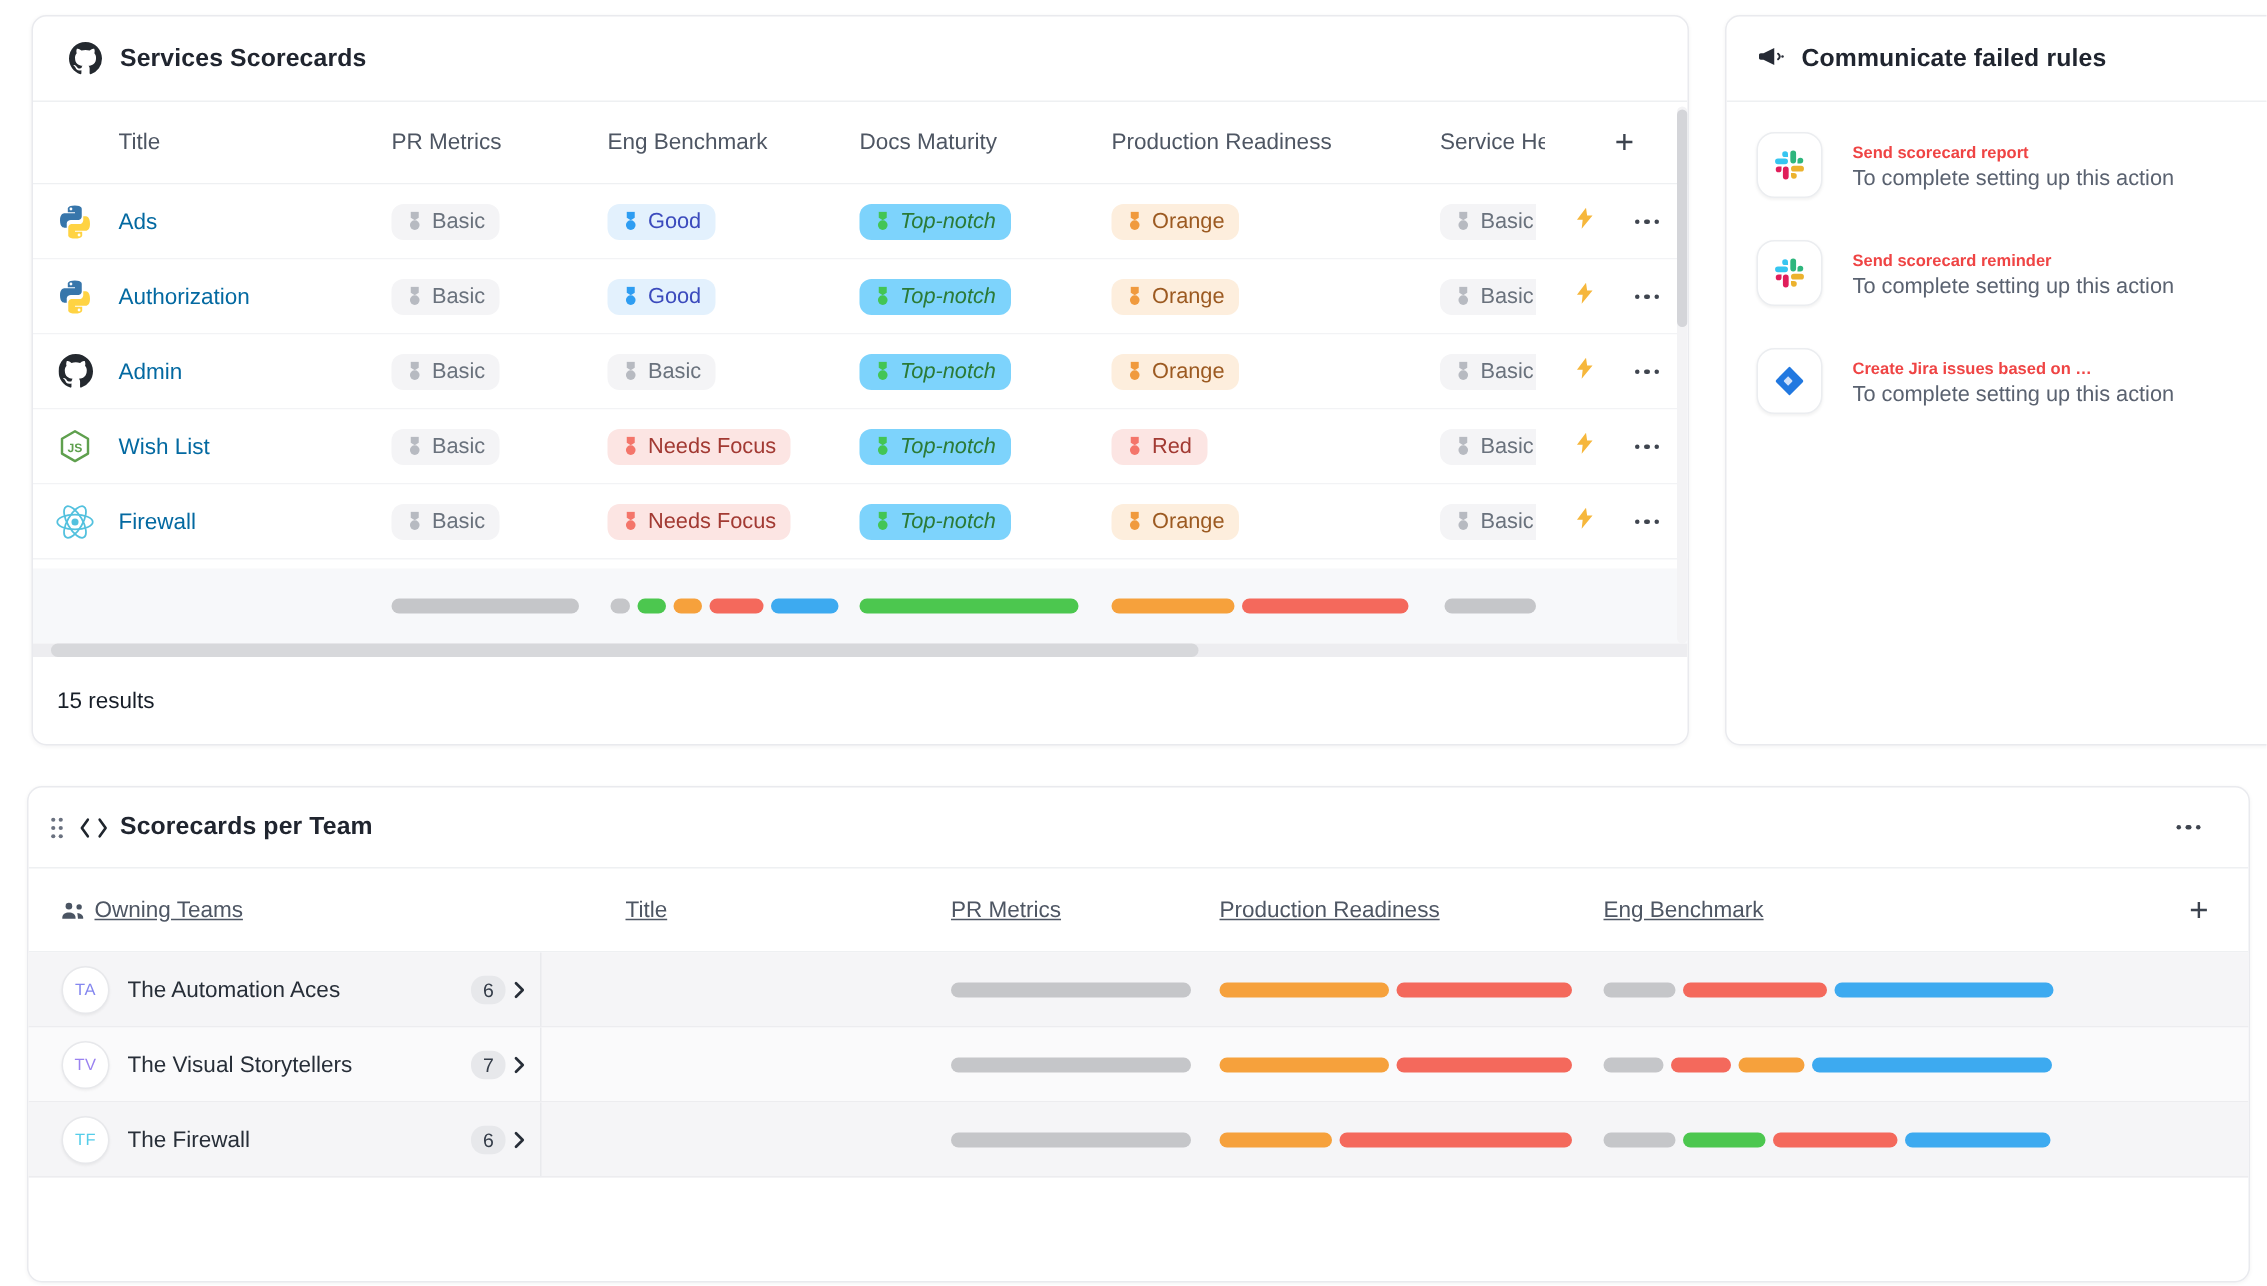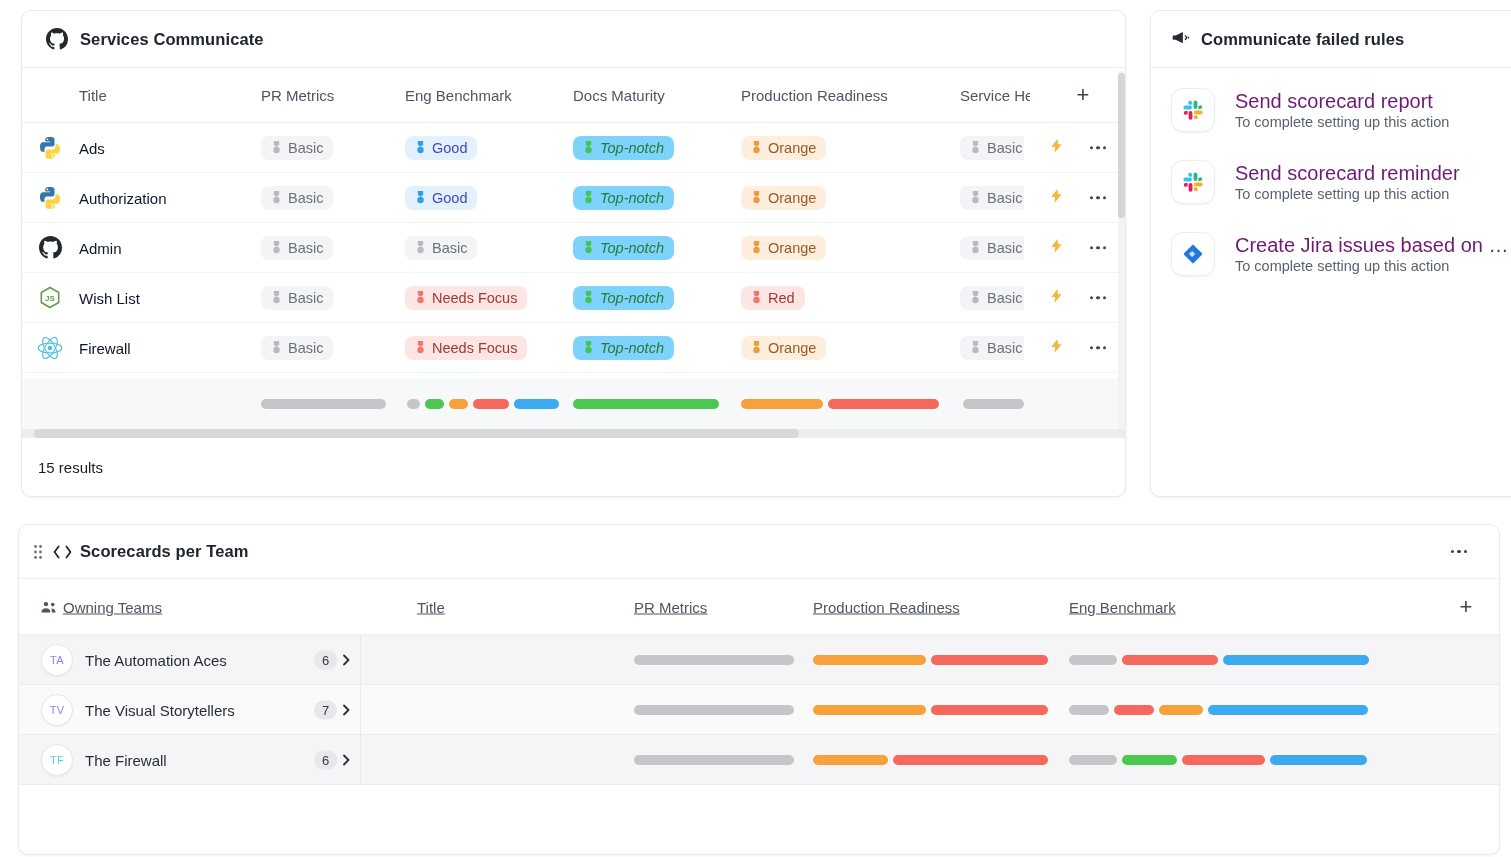--- a/index.html
+++ b/index.html
@@ -26,21 +26,21 @@
   .h-title { left:57px; }
   .h-pr { left:239px; }
   .h-eng { left:383px; }
   .h-docs { left:551px; }
   .h-prod { left:719px; }
   .h-service { left:938px; width:70px; overflow:hidden; }
   .add-col { position:absolute; top:50%; transform:translateY(-50%); left:1046px; width:30px; height:30px;
              border:none; background:transparent; font-size:22px; font-weight:300; color:#3c434e; cursor:pointer; line-height:28px; }
   .trow { position:relative; height:50px; border-bottom:1px solid #f2f3f5; background:#fff; }
   .row-icon { position:absolute; left:15px; top:50%; transform:translateY(-50%); width:26px; height:26px; display:flex; align-items:center; justify-content:center; }
-  .row-link { position:absolute; left:57px; top:50%; transform:translateY(-50%); font-size:15px; color:#0f172a; text-decoration:none; }
+  .row-link { position:absolute; left:57px; top:50%; transform:translateY(-50%); font-size:15px; color:#0369a1; text-decoration:none; }
   .bcell { position:absolute; top:50%; transform:translateY(-50%); display:flex; align-items:center; }
   .c-pr { left:239px; } .c-eng { left:383px; } .c-docs { left:551px; } .c-prod { left:719px; }
   .c-service { left:938px; width:64px; overflow:hidden; }
   .badge { display:inline-flex; align-items:center; gap:6px; padding:4px 10px; border-radius:8px; font-size:14.5px; white-space:nowrap; }
   .badge svg { flex:0 0 auto; }
   .b-basic { background:#f4f4f6; color:#6a727d; }
   .b-basic .medal { color:#b7bac1; }
   .b-good { background:#e3f1fd; color:#3c4bbd; }
   .b-good .medal { color:#2e9df2; }
   .b-top { background:#7dd3fc; color:#2b7a36;font-style:italic; }
@@ -64,21 +64,21 @@
   .vscroll { position:absolute; left:1096px; top:60px; width:7px; height:358px; background:#f3f3f5; border-radius:4px; }
   .vscroll .vthumb { position:absolute; left:0; top:2px; width:7px; height:145px; background:#d4d5d9; border-radius:4px; }
   
   #rules-card { left:1150px; top:10px; width:381px; height:487px; }
   #rules-card .card-header { padding:0 20px; gap:10px; }
   .rules-list { padding-top:6px; }
   .rule-item { height:72px; display:flex; align-items:center; gap:20px; padding:0 20px; cursor:pointer; }
   .app-tile { width:44px; height:44px; border-radius:12px; border:1px solid #ebedf0; box-shadow:0 1px 2px rgba(0,0,0,.05);
               display:flex; align-items:center; justify-content:center; background:#fff; flex:0 0 auto; }
   .rule-text { min-width:0; }
-  .rule-title { font-size:20px; font-weight:400; color:#701a75; margin-bottom:3px; white-space:nowrap; }
+  .rule-title { font-size:11px; font-weight:700; color:#ef4444; margin-bottom:3px; white-space:nowrap; }
   .rule-sub { font-size:14.5px; color:#5a6270; white-space:nowrap; overflow:hidden; width:219px; }
   
   #teams-card { left:18px; top:524px; width:1482px; height:331px; }
   #teams-card .card-header { height:54px; padding:0 24px 0 12px; gap:8px;justify-content:space-between; }
   .drag-handle { cursor:grab; display:flex; padding:4px 2px; }
   .menu-dots { margin-left:auto; display:flex; align-items:center; padding:6px; cursor:pointer; }
   .t-thead { position:relative; height:56px; border-bottom:1px solid #eef0f2; }
   .t-thead .h { position:absolute; top:50%; transform:translateY(-50%); font-size:15px; color:#4e5663; white-space:nowrap;text-decoration:underline; }
   .th-own { left:44px; } .th-own-icon { position:absolute; left:21px; top:50%; transform:translateY(-50%); display:flex; }
   .th-title { left:398px; } .th-pr { left:615px; } .th-prod { left:794px; } .th-eng { left:1050px; }
@@ -117,21 +117,21 @@
       <path fill="#f6b73c" d="M7.9.4 1.4 9.1h4.1L4.8 15.6 12.6 6H8.7z"></path>
     </g>
   </defs>
 </svg>
 
 <div class="card" id="svc-card">
   <div class="card-header">
     <svg width="22" height="22" viewBox="0 0 24 24">
         <use href="#i-github"></use>
       </svg>
-    <span class="card-title">Services Communicate</span>
+    <span class="card-title">Services Scorecards</span>
   </div>
 
   <div class="thead">
     <span class="h h-title">Title</span>
     <span class="h h-pr">PR Metrics</span>
     <span class="h h-eng">Eng Benchmark</span>
     <span class="h h-docs">Docs Maturity</span>
     <span class="h h-prod">Production Readiness</span>
     <span class="h h-service">Service Health</span>
     <button class="add-col">+</button>

